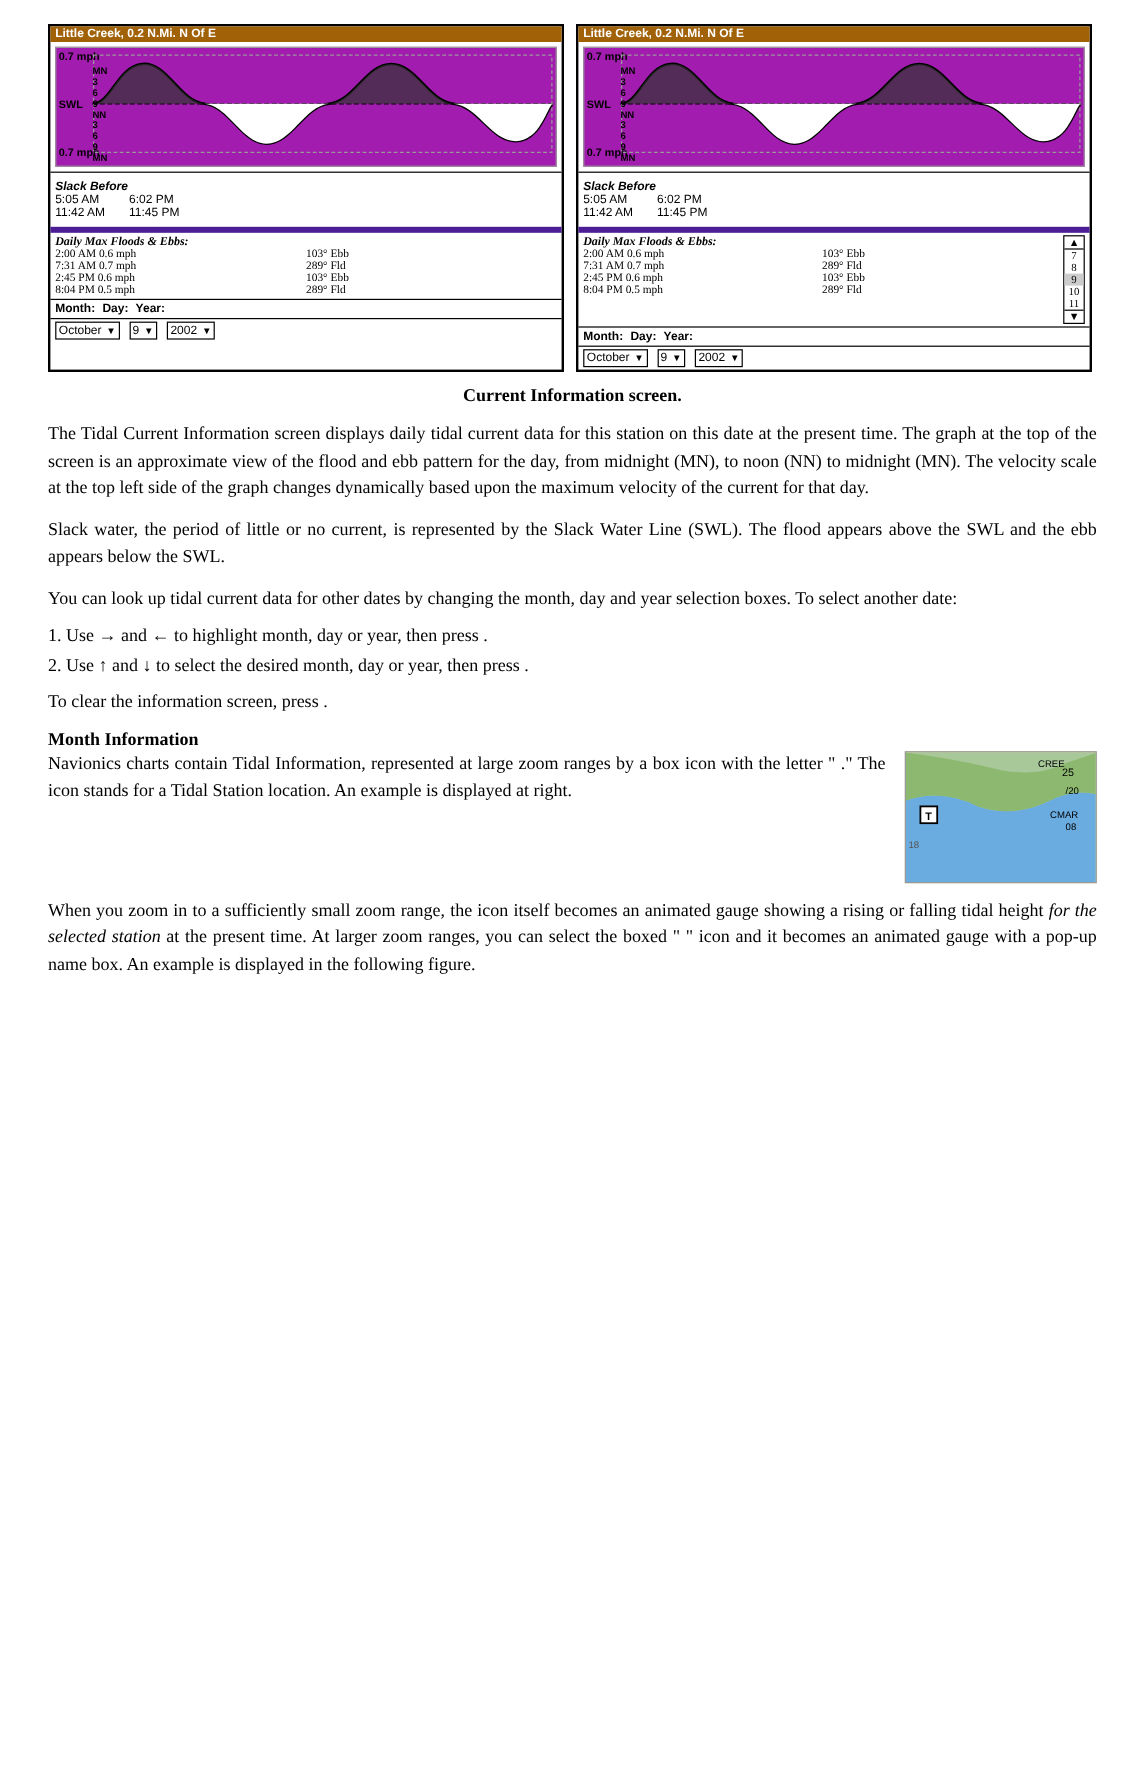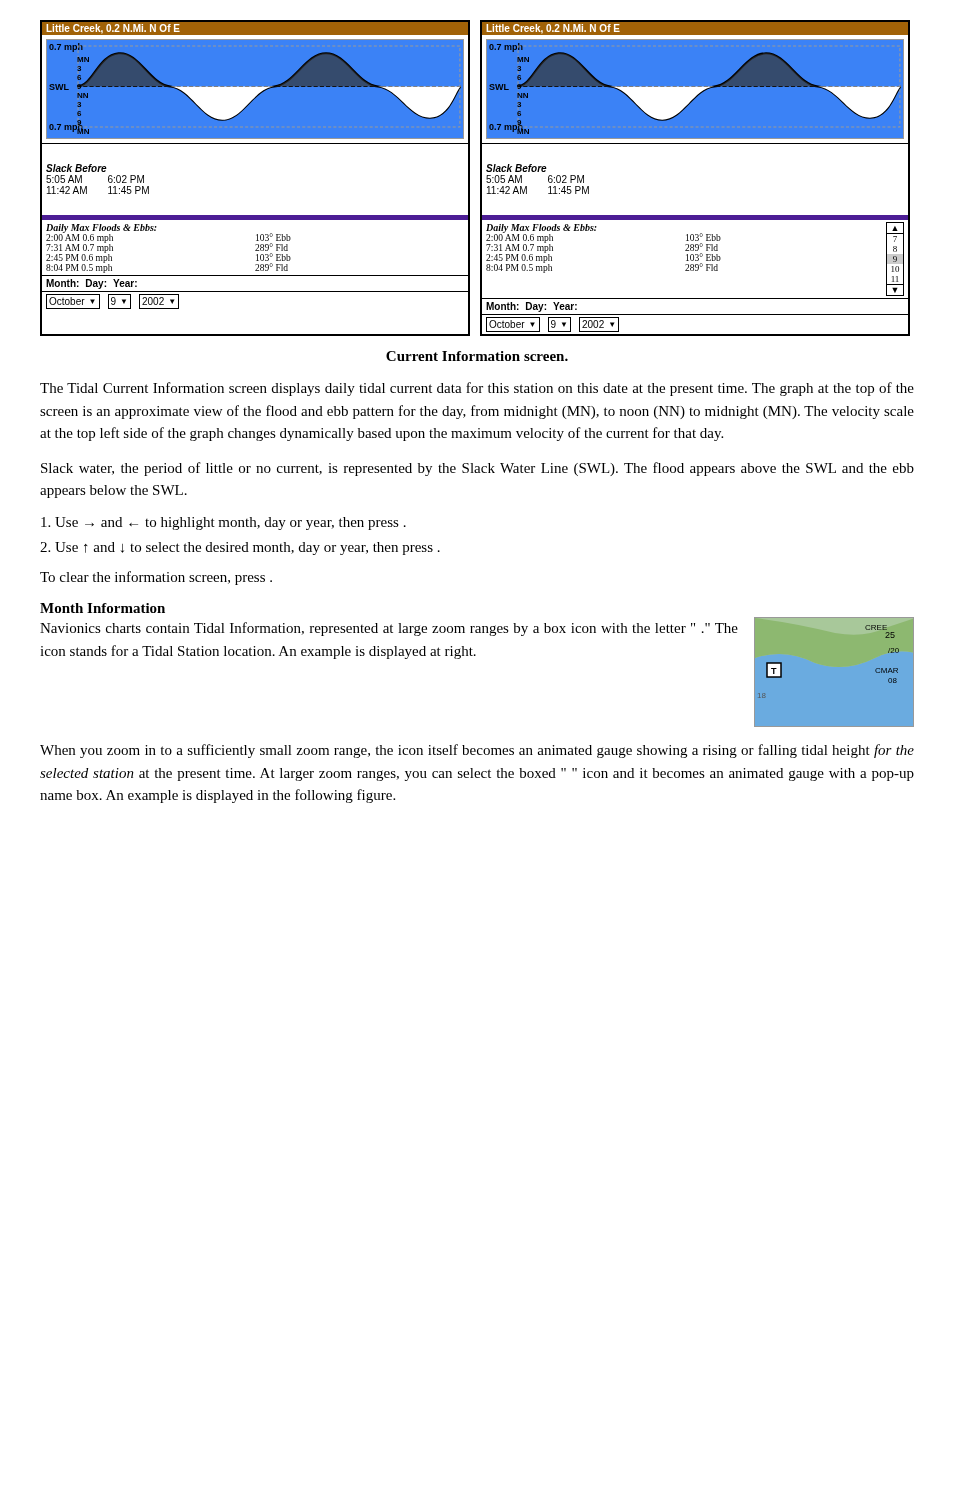--- a/index.html
+++ b/index.html
@@ -33,21 +33,21 @@
       padding: 1px 4px;
       font-weight: bold;
     }
 
     .graph-area {
       border: 1px solid #999;
       margin: 4px;
       height: 100px;
       position: relative;
       overflow: hidden;
-      background: #3b82f6;
+      background: #a21caf;
     }
 
     .graph-labels-left {
       position: absolute;
       left: 2px;
       top: 2px;
       display: flex;
       flex-direction: column;
       justify-content: space-between;
       height: 90px;
@@ -70,21 +70,21 @@
     .tidal-wave-svg {
       position: absolute;
       left: 30px;
       top: 5px;
       right: 2px;
       bottom: 14px;
     }
 
     .slack-section {
       border-top: 1px solid #000;
-      padding: 19px 4px;
+      padding: 6px 4px;
     }
 
     .slack-title {
       font-style: italic;
       font-size: 10px;
       font-weight: bold;
     }
 
     .slack-times {
       display: flex;
@@ -385,20 +385,21 @@
     </div>
   </div>
 
 </div>
 
 <div class="caption">Current Information screen.</div>
 
 <div class="body-text">
   <p>The Tidal Current Information screen displays daily tidal current data for this station on this date at the present time. The graph at the top of the screen is an approximate view of the flood and ebb pattern for the day, from midnight (MN), to noon (NN) to midnight (MN). The velocity scale at the top left side of the graph changes dynamically based upon the maximum velocity of the current for that day.</p>
   <p>Slack water, the period of little or no current, is represented by the Slack Water Line (SWL). The flood appears above the SWL and the ebb appears below the SWL.</p>
+  <p>You can look up tidal current data for other dates by changing the month, day and year selection boxes. To select another date:</p>
 </div>
 
 <div class="numbered-item">1. Use → and ← to highlight month, day or year, then press       .</div>
 <div class="numbered-item">2. Use ↑ and ↓ to select the desired month, day or year, then press       .</div>
 
 <div class="body-text" style="margin-top:10px;">
   <p>To clear the information screen, press       .</p>
 </div>
 
 <div>

